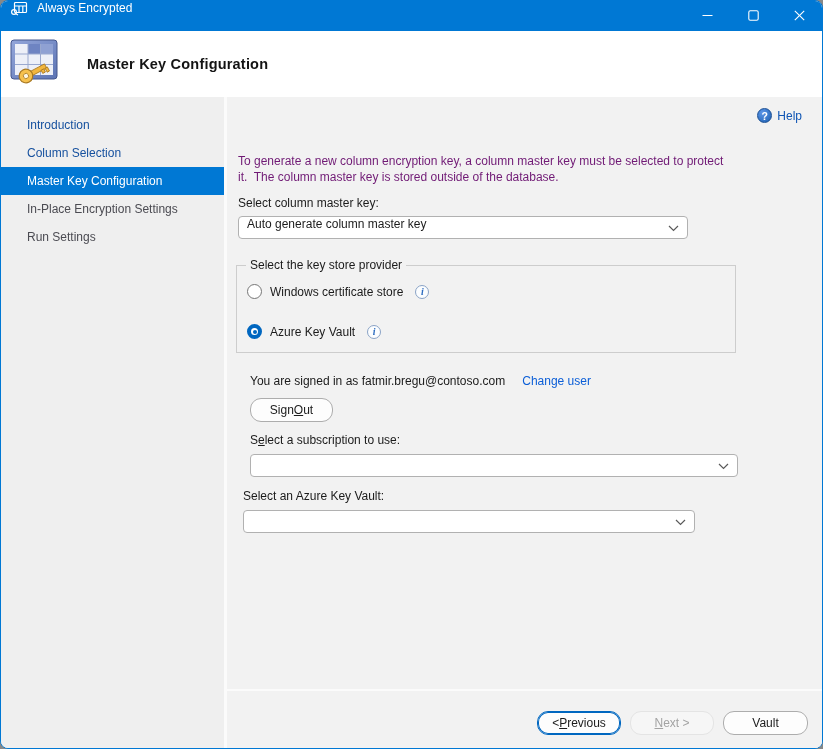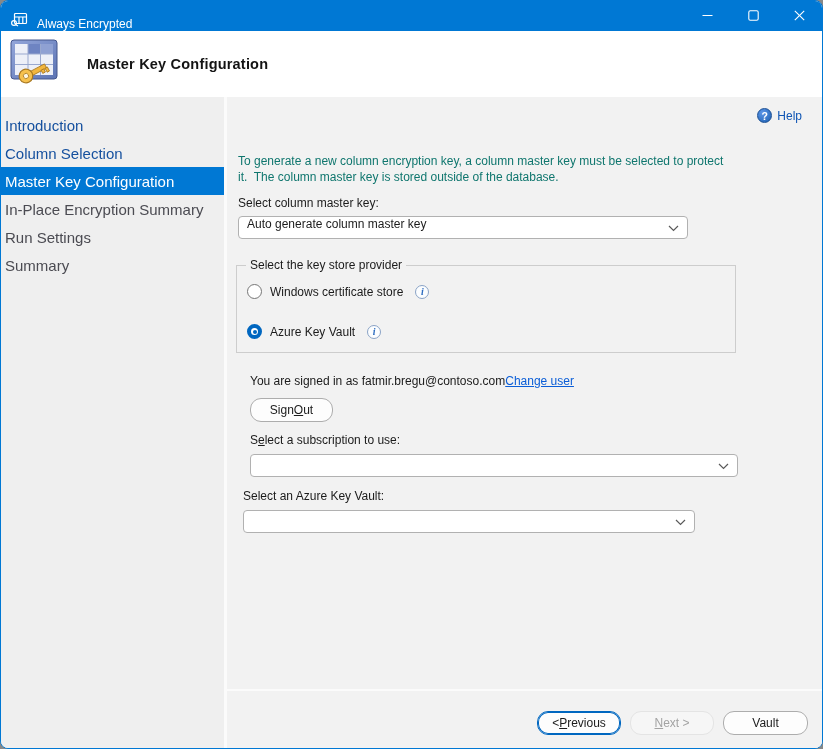--- a/index.html
+++ b/index.html
@@ -7,64 +7,64 @@
     --prev-border:#0067C0;
   }
   *{margin:0;padding:0;box-sizing:border-box}
   html,body{background:#888;}
   .window{
     width:823px;height:749px;position:relative;margin:0;
     font-family:"Liberation Sans",sans-serif;
     border:1px solid var(--accent);border-radius:8px;overflow:hidden;background:#F2F2F2;
   }
   
-  .titlebar{height:30px;background:var(--accent);display:flex;align-items:flex-end;padding-left:10px;gap:9px}
+  .titlebar{height:30px;background:var(--accent);display:flex;align-items:flex-start;padding-left:10px;gap:9px}
   .titlebar-title{color:#fff;font-size:12px}
   .win-controls{margin-left:auto;display:flex;height:100%}
   .win-btn{width:46px;height:100%;display:flex;align-items:center;justify-content:center;cursor:default}
   
   .header{height:66px;background:#fff;display:flex;align-items:center;gap:27px;padding-left:9px}
   .header-title{font-size:14.5px;font-weight:bold;color:#141414;letter-spacing:.2px}
   
   .body{display:flex;height:651px}
   .sidebar{width:226px;background:#EFEFEF;border-right:3px solid #FBFBFB;padding-top:14px;flex-shrink:0}
-  .step{height:28px;display:flex;align-items:center;padding-left:4px;font-size:15px;white-space:nowrap}
+  .step{height:28px;display:flex;align-items:center;padding-left:26px;font-size:12px;white-space:nowrap}
   .step.link{color:var(--step-link);cursor:pointer}
   .step.selected{background:var(--accent);color:#fff}
   .step.upcoming{color:var(--step-dim)}
   .content{flex:1;background:#F2F2F2;position:relative}
   
   .help{position:absolute;top:11px;right:20px;display:flex;align-items:center;gap:5px;cursor:pointer}
   .help-icon{width:15px;height:15px;border-radius:50%;background:radial-gradient(circle at 35% 30%,#5C96E8,#1C5FB0);
     color:#fff;font-size:10.5px;font-weight:bold;display:flex;align-items:center;justify-content:center;
     border:1px solid #1A4E93}
   .help-label{color:#0F55B4;font-size:12px}
   
-  .intro{position:absolute;left:11px;top:57px;width:580px;font-size:12px;color:#0f766e;line-height:1.32;white-space:pre-wrap}
+  .intro{position:absolute;left:11px;top:57px;width:580px;font-size:12px;color:#701a75;line-height:1.32;white-space:pre-wrap}
   .lbl{position:absolute;font-size:12px;color:#1B1B1B}
   .accel{text-decoration:underline}
   
   .dropdown{position:absolute;height:23px;background:#fff;border:1px solid #B1B1B1;border-radius:4px;
     display:flex;align-items:center;padding:0 26px 8px 8px;font-size:12px;color:#1B1B1B;cursor:pointer}
   .dd-chevron{position:absolute;right:8px;top:50%;transform:translateY(-50%)}
   
   .groupbox{position:absolute;left:9px;top:168px;width:500px;height:88px;border:1px solid #CDCDCD}
   .groupbox-title{position:absolute;top:-8px;left:9px;background:#F2F2F2;padding:0 4px;font-size:12px;color:#1B1B1B}
   .radio-row{position:absolute;left:10px;display:flex;align-items:center;gap:8px;font-size:12px;color:#1B1B1B;cursor:pointer}
   .radio{width:15px;height:15px;border-radius:50%;flex-shrink:0;position:relative}
   .radio.off{border:1px solid #767676;background:#fff}
   .radio.on{border:4px solid #0067C0;background:#fff}
   .radio.on::after{content:"";position:absolute;left:50%;top:50%;width:4px;height:4px;margin:-2px 0 0 -2px;
     border-radius:50%;background:#0067C0}
   .info-icon{width:14px;height:14px;border-radius:50%;border:1px solid #8AA3C6;background:#FBFDFF;
     color:#2D6CC0;font-size:10px;font-family:"Liberation Serif",serif;font-style:italic;font-weight:bold;
     display:flex;align-items:center;justify-content:center;margin-left:4px}
   
   .signed-in{position:absolute;left:23px;top:277px;font-size:12px;color:#1B1B1B}
-  .change-user{color:var(--link);text-decoration:underline;margin-left:0;cursor:pointer}
+  .change-user{color:var(--link);margin-left:17px;cursor:pointer}
   .btn{display:flex;align-items:center;justify-content:center;font-size:12px;color:#1B1B1B;
     background:#FDFDFD;border:1px solid #ADADAD;border-radius:11px;cursor:pointer;
     font-family:"Liberation Sans",sans-serif}
   .btn-signout{position:absolute;left:23px;top:301px;width:83px;height:24px}
   
   .footer{position:absolute;left:0;right:0;bottom:0;height:59px;background:#F2F2F2;border-top:2px solid #FBFBFB;
     display:flex;align-items:center;justify-content:flex-end;gap:9px;padding:6px 14px 0 0}
   .footer .btn{height:24px}
   .btn-previous{width:84px;border:1px solid var(--prev-border);box-shadow:inset 0 0 0 1px var(--prev-border)}
   .btn-next{width:84px;background:#F6F6F6;border-color:#E4E4E4;color:#A3A3A3;cursor:default}
@@ -141,23 +141,22 @@
     </span>
     <span class="header-title">Master Key Configuration</span>
   </div>
 
   <div class="body">
 
     <div class="sidebar">
       <div class="step link">Introduction</div>
       <div class="step link">Column Selection</div>
       <div class="step selected">Master Key Configuration</div>
-      <div class="step upcoming">In-Place Encryption Summary</div>
+      <div class="step upcoming">In-Place Encryption Settings</div>
       <div class="step upcoming">Run Settings</div>
-      <div class="step upcoming">Summary</div>
     </div>
 
     <div class="content">
 
       <div class="help">
         <span class="help-icon">?</span>
         <span class="help-label">Help</span>
       </div>
 
       <div class="intro">To generate a new column encryption key, a column master key must be selected to protect

